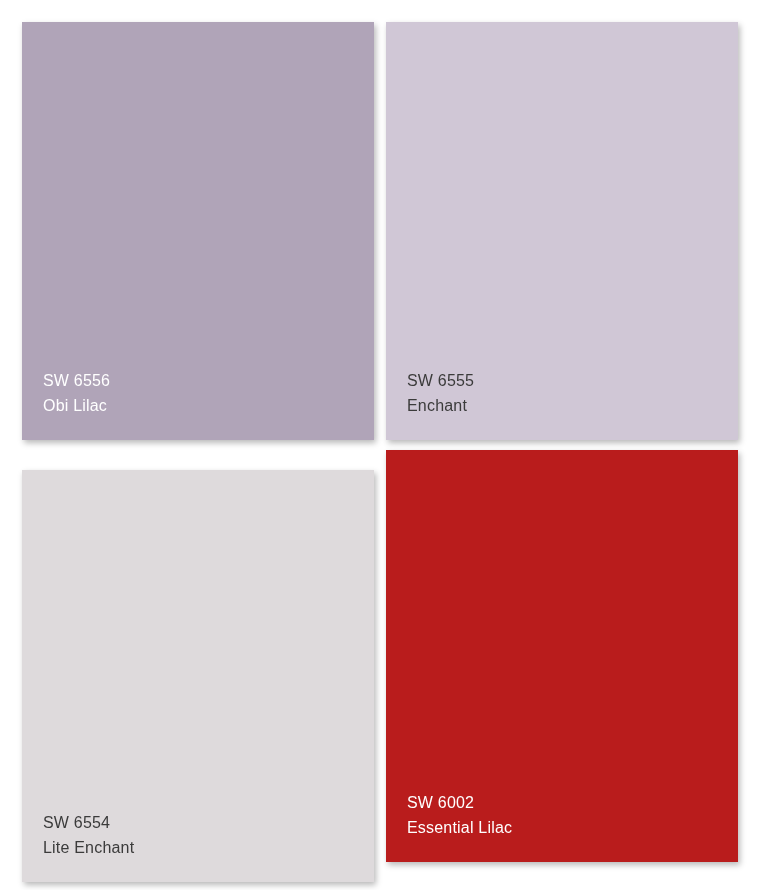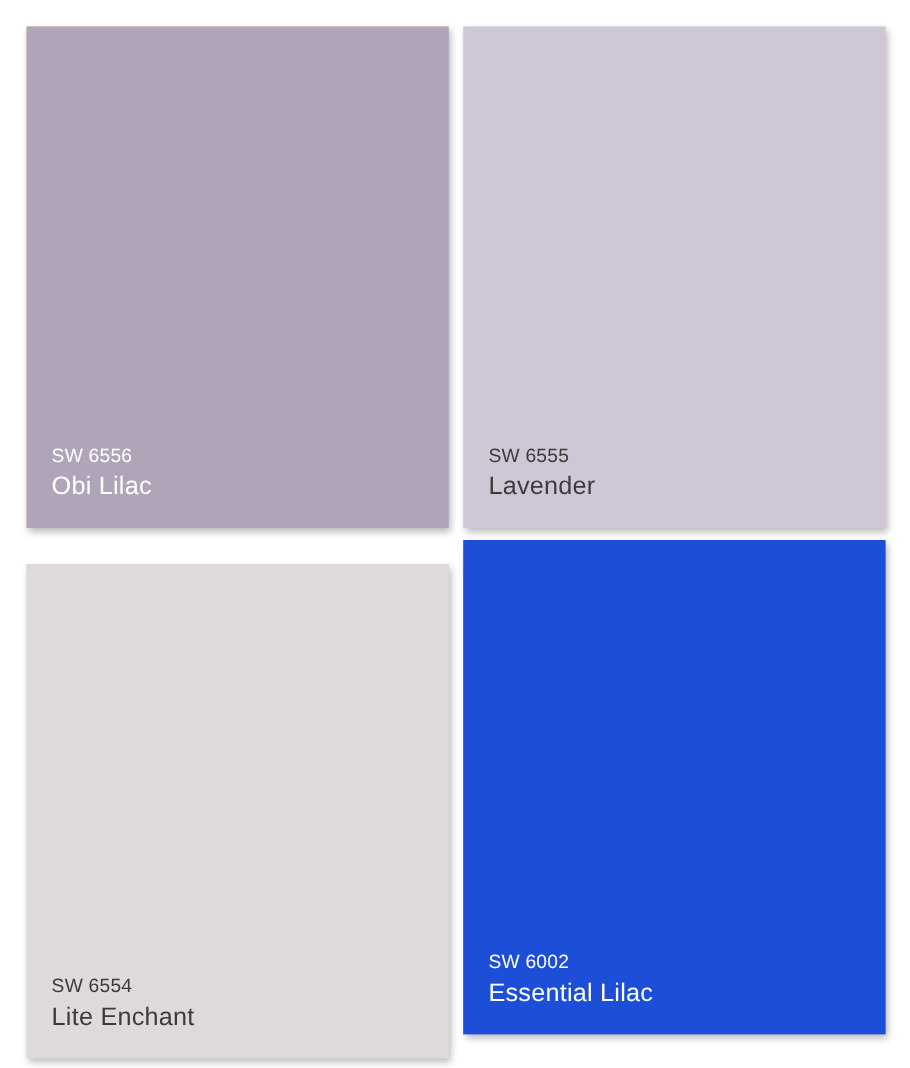--- a/index.html
+++ b/index.html
@@ -43,21 +43,21 @@
   }
 
   .swatch-code {
     display: block;
     font-size: 16px;
     letter-spacing: 0.2px;
   }
 
   .swatch-name {
     display: block;
-    font-size: 21px;
+    font-size: 16px;
     letter-spacing: 0.2px;
   }
 
   .text-light .swatch-code,
   .text-light .swatch-name {
     color: #ffffff;
   }
 
   .text-dark .swatch-code,
   .text-dark .swatch-name {
@@ -72,31 +72,31 @@
   <div class="swatch col-left row-top text-light" style="background-color: rgb(176, 164, 184);">
     <div class="swatch-label">
       <span class="swatch-code">SW 6556</span>
       <span class="swatch-name">Obi Lilac</span>
     </div>
   </div>
 
   <div class="swatch col-right row-top text-dark" style="background-color: rgb(208, 199, 214);">
     <div class="swatch-label">
       <span class="swatch-code">SW 6555</span>
-      <span class="swatch-name">Lavender</span>
+      <span class="swatch-name">Enchant</span>
     </div>
   </div>
 
   <div class="swatch col-left row-bottom text-dark" style="background-color: rgb(222, 218, 220); margin-top: 20px;">
     <div class="swatch-label">
       <span class="swatch-code">SW 6554</span>
       <span class="swatch-name">Lite Enchant</span>
     </div>
   </div>
 
-  <div class="swatch col-right row-bottom text-light" style="background-color: #1d4ed8;">
+  <div class="swatch col-right row-bottom text-light" style="background-color: #b91c1c;">
     <div class="swatch-label">
       <span class="swatch-code">SW 6002</span>
       <span class="swatch-name">Essential Lilac</span>
     </div>
   </div>
 
 </div>
 
 </body></html>

